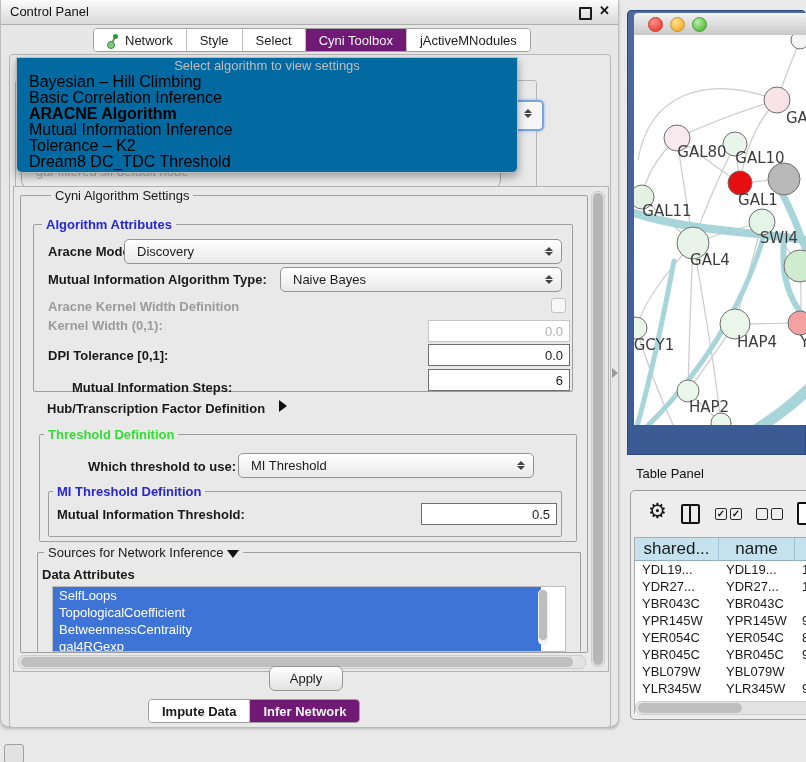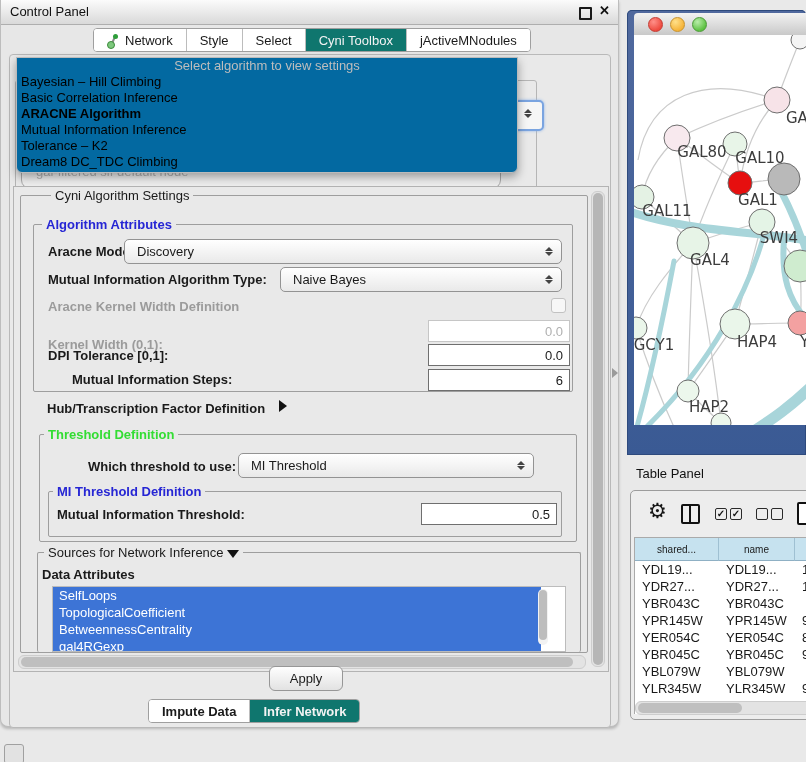--- a/index.html
+++ b/index.html
@@ -15,42 +15,42 @@
      background:linear-gradient(#fbfbfb,#d9d9d9);border-bottom:1px solid #aeaeae;}
   .cp-title{left:9px;top:4px;font-size:13px;color:#111;}
   .float-ico{width:9px;height:9px;border:2px solid #1a1a1a;border-radius:1px;right:26px;top:7px;}
   .close-ico{right:8px;top:3px;font-size:13px;font-weight:bold;color:#111;}
   
   .tabbar{left:92px;top:28px;height:22px;display:flex;align-items:stretch;
      border:1px solid #9f9f9f;border-radius:4px;overflow:hidden;background:#fff;}
   .tab{display:flex;align-items:center;padding:0 13px;font-size:13px;background:#fff;
      border-right:1px solid #bcbcbc;white-space:nowrap;}
   .tab:last-child{border-right:none;}
-  .tab.sel{background:#0f766e;color:#f3f3f3;}
+  .tab.sel{background:#701a75;color:#f3f3f3;}
   .net-ico{width:12px;height:13px;position:relative;margin-right:6px;}
   .net-ico i{position:absolute;border-radius:50%;}
   .net-ico .d1{width:5px;height:5px;background:#2e9e3a;left:6px;top:0;}
   .net-ico .d2{width:6px;height:6px;background:#7dc87d;left:0;top:7px;border:1px solid #3c8a3c;}
   .net-ico .ln{width:1.5px;height:8px;background:#8a8a8a;left:5px;top:3px;transform:rotate(25deg);border-radius:0;}
   
   .content-panel{left:8px;top:54px;width:600px;height:672px;border:1px solid #b9b9b9;
      border-radius:4px;background:#e9e9e9;}
   
   .ghost-group{left:14px;top:80px;width:520px;height:116px;border:1px solid #b5b5b5;border-radius:3px;}
   .ghost-combo-right{left:505px;top:100px;width:34px;height:27px;background:#f6f6f6;
      border:2px solid #7aa4e0;border-radius:5px;box-shadow:0 0 3px #8fb4e8;}
   .net-combo{left:20px;top:152px;width:480px;height:37px;border:1px solid #a8a8a8;
      border-radius:9px;background:#ededed;font-size:13px;color:#b2b2b2;
      line-height:37px;padding-left:14px;box-sizing:border-box;}
   
   .popup{left:16px;top:57px;width:500px;height:114px;background:#0369a1;z-index:50;
      border:1px solid #bbb;border-radius:0 0 6px 6px;
      box-shadow:0 4px 10px rgba(0,0,0,.35);overflow:hidden;}
   .popup-ph{height:16px;line-height:16px;text-align:center;color:#bdbdbd;font-size:13px;}
-  .popup-item{height:16px;line-height:16px;padding-left:4px;font-size:13px;color:#000;}
+  .popup-item{height:16px;line-height:16px;padding-left:12px;font-size:16px;color:#000;}
   .popup-item.bold{font-weight:bold;}
   
   .settings-outer{left:12px;top:186px;width:594px;height:484px;border:1px solid #b3b3b3;background:#e9e9e9;}
   .vsb{right:3px;top:4px;width:12px;height:474px;background:#e3e3e3;border:1px solid #cdcdcd;border-radius:6px;}
   .vsb .thumb{position:absolute;left:1px;right:1px;top:1px;bottom:1px;background:#b6b6b6;border-radius:5px;}
   .groupbox{border:1px solid #9e9e9e;border-radius:2px;}
   .gb-label{position:absolute;top:-8px;font-size:13px;background:#e9e9e9;padding:0 4px;white-space:nowrap;}
   .blue{color:#2626d4;font-weight:bold;}
   .green{color:#33dd33;}
   .lbl{font-size:13px;font-weight:bold;white-space:nowrap;}
@@ -93,21 +93,21 @@
   .tp-box{left:630px;top:490px;width:200px;height:228px;border:1px solid #9c9c9c;border-radius:5px;background:#ededed;}
   .gear{font-size:21px;color:#161616;}
   .col-ico{width:15px;height:16px;border:2px solid #111;border-radius:2px;position:relative;}
   .col-ico i{position:absolute;left:6px;top:0;bottom:0;width:2px;background:#111;}
   .cb{width:10px;height:10px;border:1.5px solid #2a2a2a;border-radius:2px;font-size:10px;
       line-height:9px;text-align:center;font-weight:bold;color:#111;}
   .file-ico{width:15px;height:19px;border:2px solid #111;border-radius:2px;background:#fff;}
   .tbl{left:3px;top:46px;width:200px;background:#fff;border:1px solid #aaa;border-bottom:none;}
   .tbl-head{display:flex;height:23px;}
   .tbl-head .hc{background:#c6e2ef;border-right:1px solid #9fc0d2;border-bottom:1px solid #8fb0c4;
-     font-size:10px;display:flex;align-items:center;justify-content:center;box-sizing:border-box;}
+     font-size:17px;display:flex;align-items:center;justify-content:center;box-sizing:border-box;}
   .tbl-row{display:flex;height:17px;font-size:13px;align-items:center;}
   .tbl-row .c{box-sizing:border-box;padding-left:7px;white-space:nowrap;overflow:hidden;}
 </style>
 </head>
 <body>
 
 <div class="abs cp-window">
   <div class="abs cp-titlebar">
     <span class="abs cp-title">Control Panel</span>
     <span class="abs float-ico"></span>
@@ -173,31 +173,31 @@
           <span class="cv">Naive Bayes</span>
           <span class="stepper">
               <b class="up"></b>
               <b class="dn"></b>
             </span>
         </div>
 
         <span class="abs lbl dis" style="left:14px;top:74px;">Aracne Kernel Width Definition</span>
         <span class="abs checkbox" style="left:517px;top:73px;"></span>
 
-        <span class="abs lbl dis" style="left:14px;top:112px;">Kernel Width (0,1):</span>
+        <span class="abs lbl dis" style="left:14px;top:93px;">Kernel Width (0,1):</span>
         <div class="abs field dis" style="left:394px;top:95px;width:142px;height:22px;">
             <span>0.0</span>
           </div>
 
         <span class="abs lbl" style="left:14px;top:123px;">DPI Tolerance [0,1]:</span>
         <div class="abs field" style="left:394px;top:119px;width:142px;height:22px;">
             <span>0.0</span>
           </div>
 
-        <span class="abs lbl" style="left:14px;top:147px;padding-left:24px;">Mutual Information Steps:</span>
+        <span class="abs lbl" style="left:14px;top:155px;padding-left:24px;">Mutual Information Steps:</span>
         <div class="abs field" style="left:394px;top:144px;width:142px;height:22px;">
             <span>6</span>
           </div>
       </div>
 
       <span class="abs lbl" style="left:26px;top:205px;">Hub/Transcription Factor Definition</span>
       <span class="abs tri-r" style="left:258px;top:204px;"></span>
 
       <div class="abs groupbox" style="left:18px;top:238px;width:536px;height:106px;">
         <span class="gb-label green" style="left:4px;font-weight:bold;">Threshold Definition</span>
@@ -255,21 +255,21 @@
 </div>
 
 <div class="abs popup">
   <div class="popup-ph">Select algorithm to view settings</div>
   <div id="popup-items">
       <div class="popup-item">Bayesian – Hill Climbing</div>
       <div class="popup-item">Basic Correlation Inference</div>
       <div class="popup-item bold">ARACNE Algorithm</div>
       <div class="popup-item">Mutual Information Inference</div>
       <div class="popup-item">Tolerance – K2</div>
-      <div class="popup-item">Dream8 DC_TDC Climbing</div>
+      <div class="popup-item">Dream8 DC_TDC Threshold</div>
     </div>
 </div>
 
 <span class="abs divider-handle" style="left:612px;top:368px;"></span>
 
 <div class="abs mini-ico"></div>
 
 <div class="abs net-window">
   <div class="abs net-titlebar">
     <span class="abs tl red" style="left:14px;"></span>

